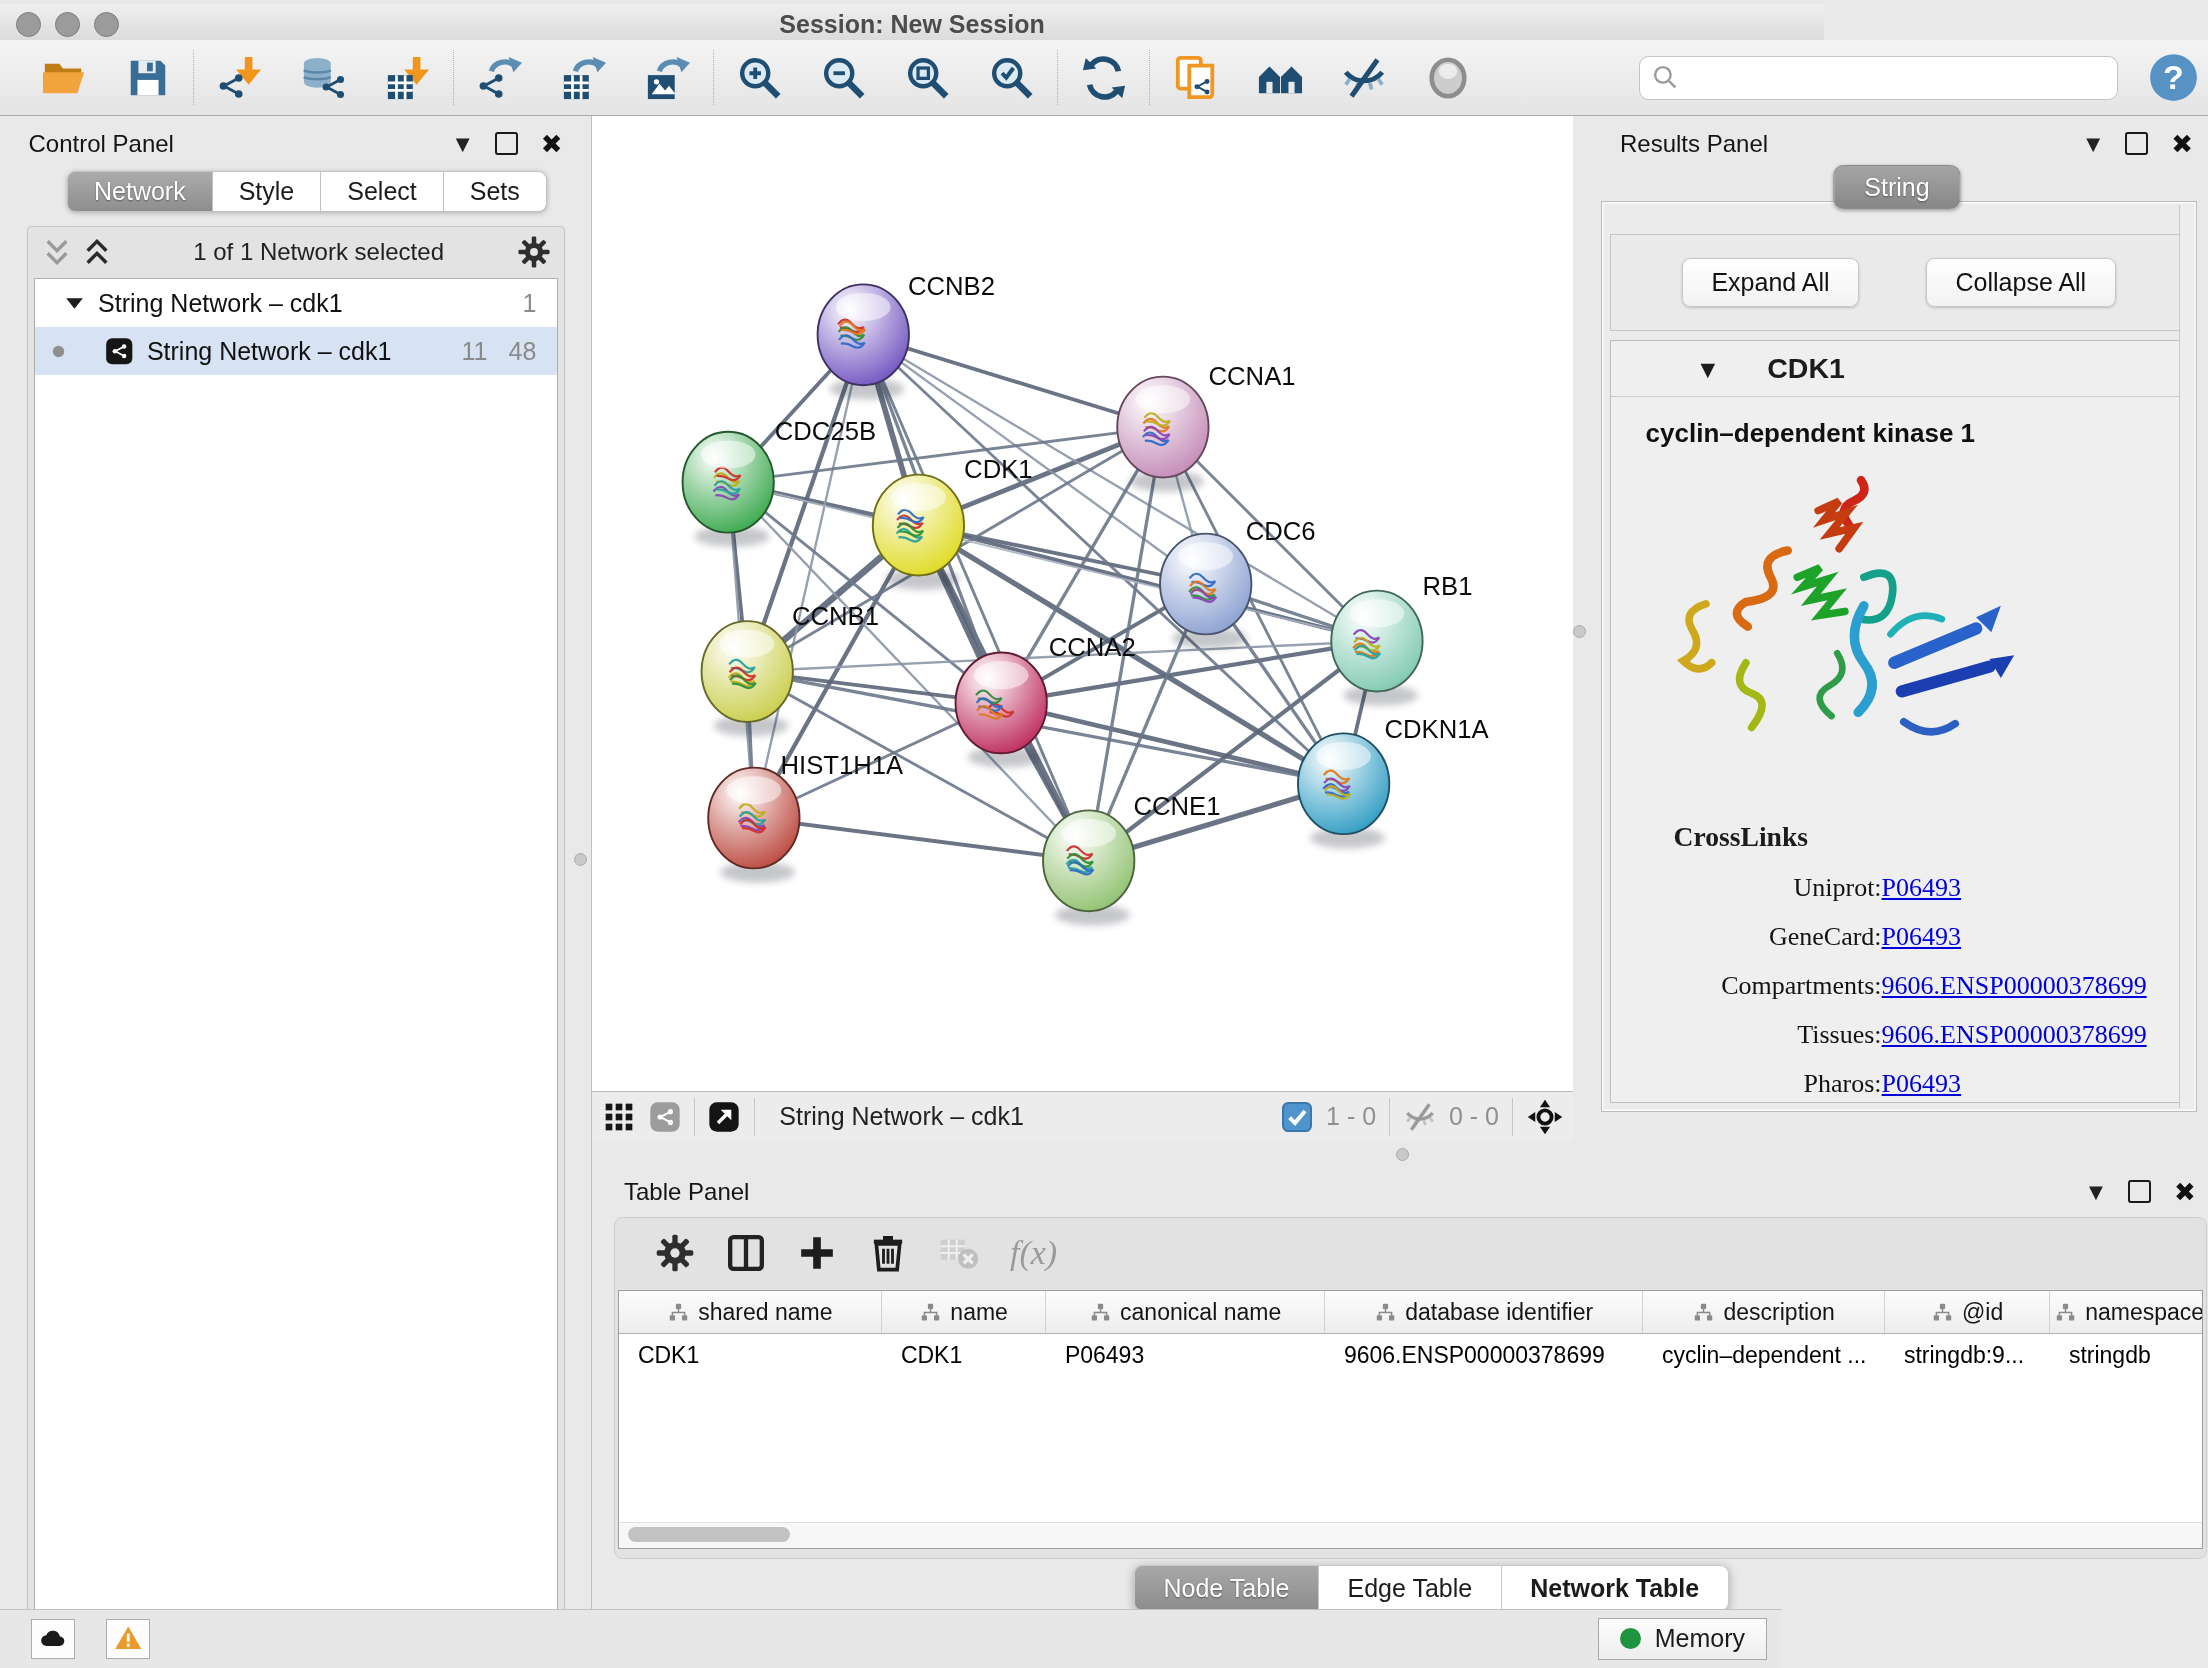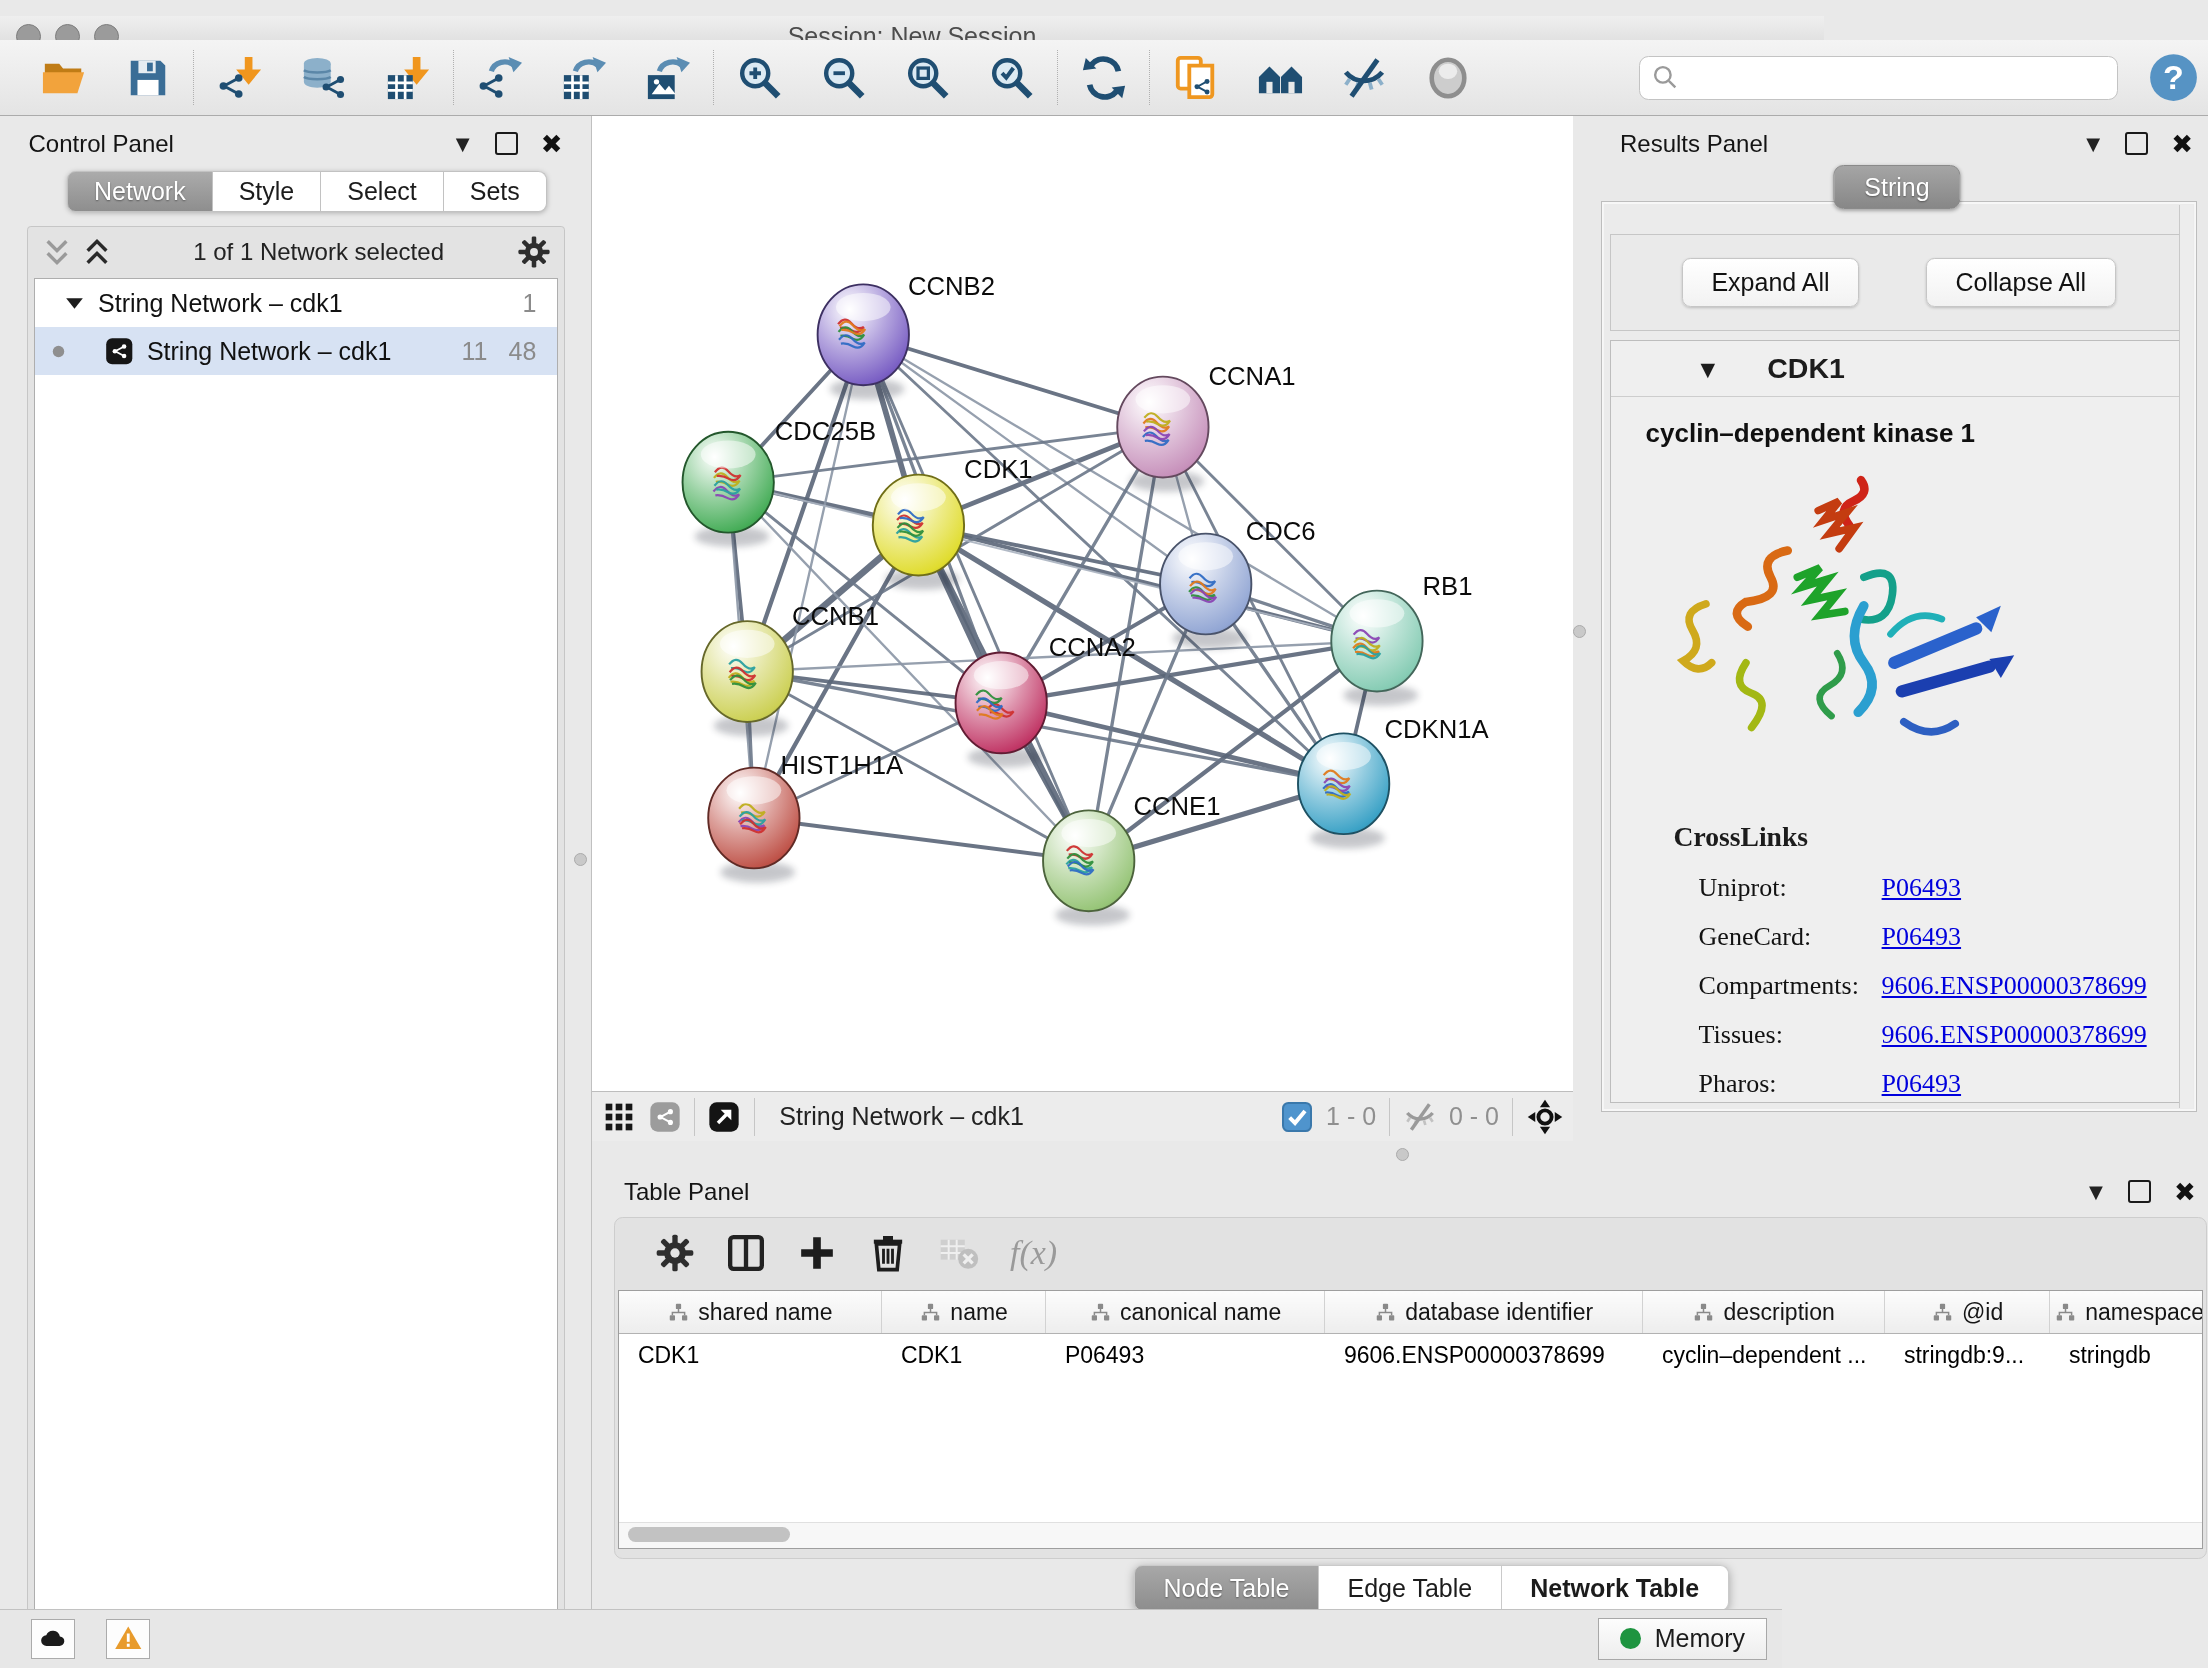--- a/index.html
+++ b/index.html
@@ -1,20 +1,20 @@
 <!DOCTYPE html>
 <html style="font-size:15px"><head>
 <meta charset="utf-8">
 <style>
   html,body{margin:0;padding:0;background:#d4d4d4;}
   #app{position:relative;width:2208px;height:1668px;background:#e9e9e9;overflow:hidden;
        font-family:"Liberation Sans",sans-serif;color:#1c1c1c;}
   
-  .titlebar{position:absolute;left:0;top:16px;width:1824px;height:40px;
-    background:linear-gradient(#efefef,#d9d9d9);border-bottom:1px solid #b2b2b2;}
+  .titlebar{position:absolute;left:0;top:4px;width:1824px;height:40px;
+    background:linear-gradient(#efefef,#d9d9d9);border-bottom:1px solid #b2b2b2;font-weight:bold;}
   .tlight{position:absolute;top:7.6px;width:25px;height:25px;border-radius:50%;
     background:#9b9b9b;border:1px solid #7d7d7d;box-sizing:border-box;}
   .title-text{position:absolute;left:0;right:0;top:0;height:40px;line-height:40px;
     text-align:center;font-size:25px;color:#4c4c4c;}
   
   .toolbar{position:absolute;left:0;top:40px;width:2208px;height:76px;
     background:linear-gradient(#f4f4f4,#e4e4e4);border-bottom:1px solid #ababab;
     display:flex;align-items:center;padding-left:34px;box-sizing:border-box;}
   .tgroup{display:flex;align-items:center;gap:25px;}
   .tbtn{width:59px;height:59px;display:flex;align-items:center;justify-content:center;cursor:pointer;}
@@ -84,21 +84,21 @@
   .wbtn{padding:8.6px 28.5px;background:linear-gradient(#ffffff,#f2f2f2);border:1px solid #c6c6c6;
     border-radius:8.6px;font-size:25px;color:#111;box-shadow:0 1px 2.9px rgba(0,0,0,.2);cursor:pointer;}
   .genebox{position:absolute;left:7.6px;right:7.6px;top:138px;height:761px;border:1px solid #bdbdbd;background:#efefef;}
   .genetitle{height:55px;border-bottom:1px solid #cdcdcd;display:flex;align-items:center;padding-left:90px;gap:52px;}
   .genetitle .tri{font-family:"DejaVu Sans","Liberation Sans",sans-serif;font-size:19px;cursor:pointer;}
   .genetitle .gname{font-size:28.5px;font-weight:bold;}
   .genedesc{font-size:26px;color:#101010;margin:21px 0 0 35px;font-weight:bold;}
   .structimg{position:absolute;left:55px;top:122px;width:371px;height:314px;}
   .xlinks{position:absolute;left:0;top:480px;width:100%;font-family:"Liberation Serif",serif;}
   .xlinks .xtitle{font-size:27.6px;font-weight:bold;margin-left:63px;margin-bottom:9.5px;}
-  .xrow{display:flex;font-size:26px;line-height:49px;}
+  .xrow{display:flex;font-size:26px;line-height:49px;text-align:right;}
   .xrow .xl{width:183px;margin-left:88px;color:#121212;}
   .xrow a{color:#0000dd;text-decoration:underline;cursor:pointer;}
   .rscroll{position:absolute;right:2.9px;top:2.9px;bottom:2.9px;width:12.4px;background:#ededed;border-left:1px solid #c9c9c9;}
   
   .tpanel{position:absolute;left:592px;top:1168px;width:1617px;height:441px;background:#e9e9e9;}
   .tpanel .phead{padding:1.9px 13.3px 0 32px;}
   .tcontainer{position:absolute;left:22px;top:49px;width:1593px;height:342px;background:#e2e2e2;
     border:1px solid #cdcdcd;border-radius:8.6px;box-sizing:border-box;}
   .ttools{height:70px;display:flex;align-items:center;gap:31px;padding-left:40px;}
   .ttools .tico{width:40px;height:40px;cursor:pointer;}

